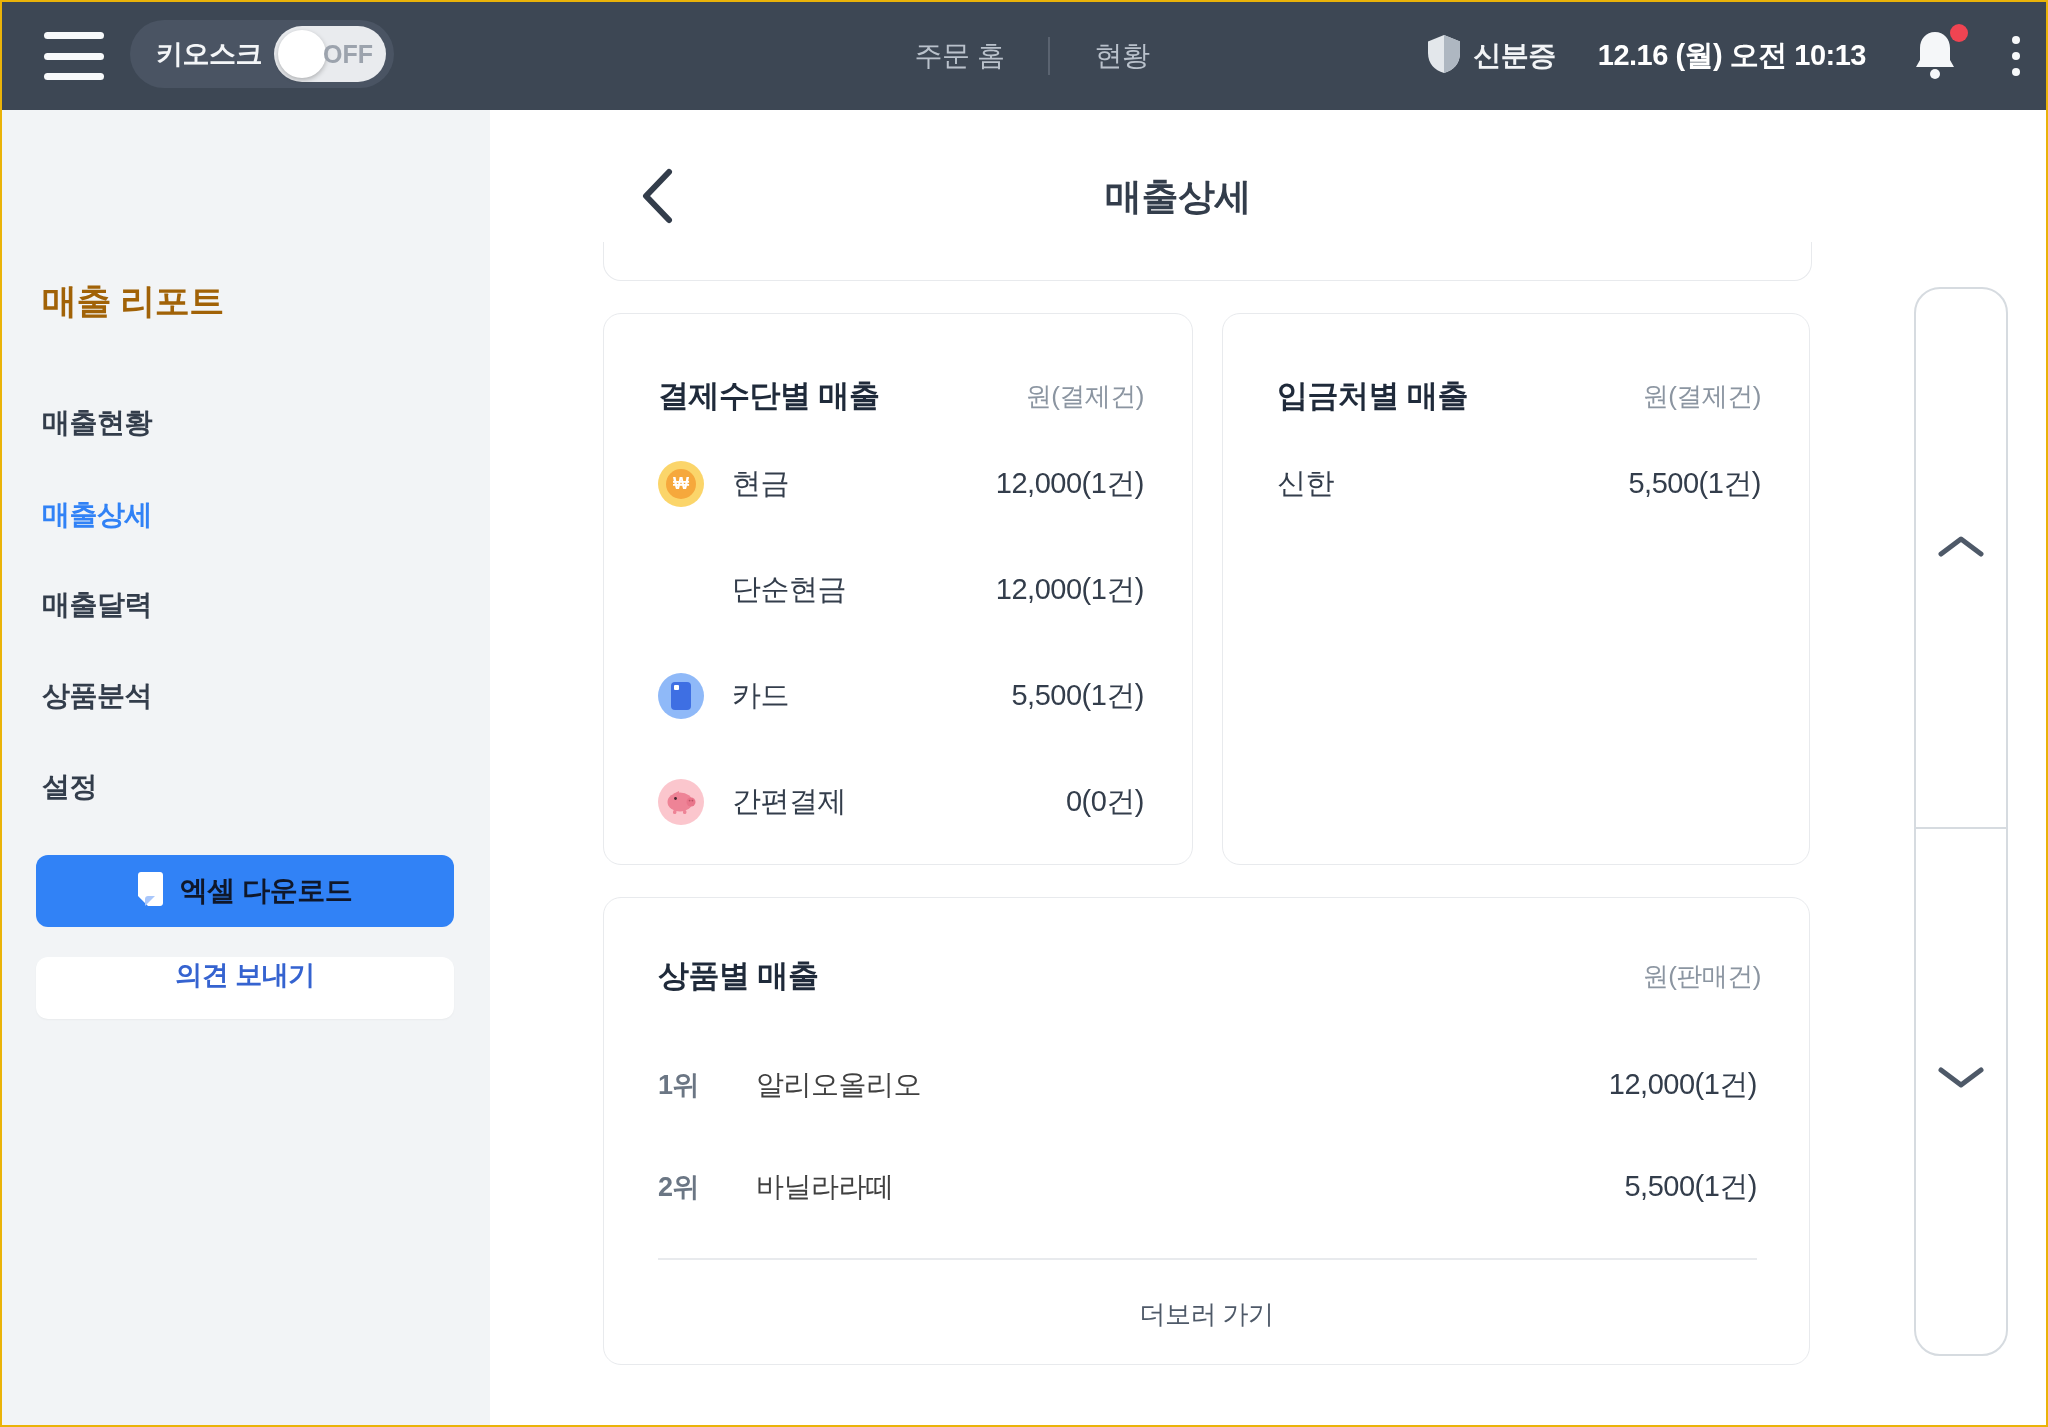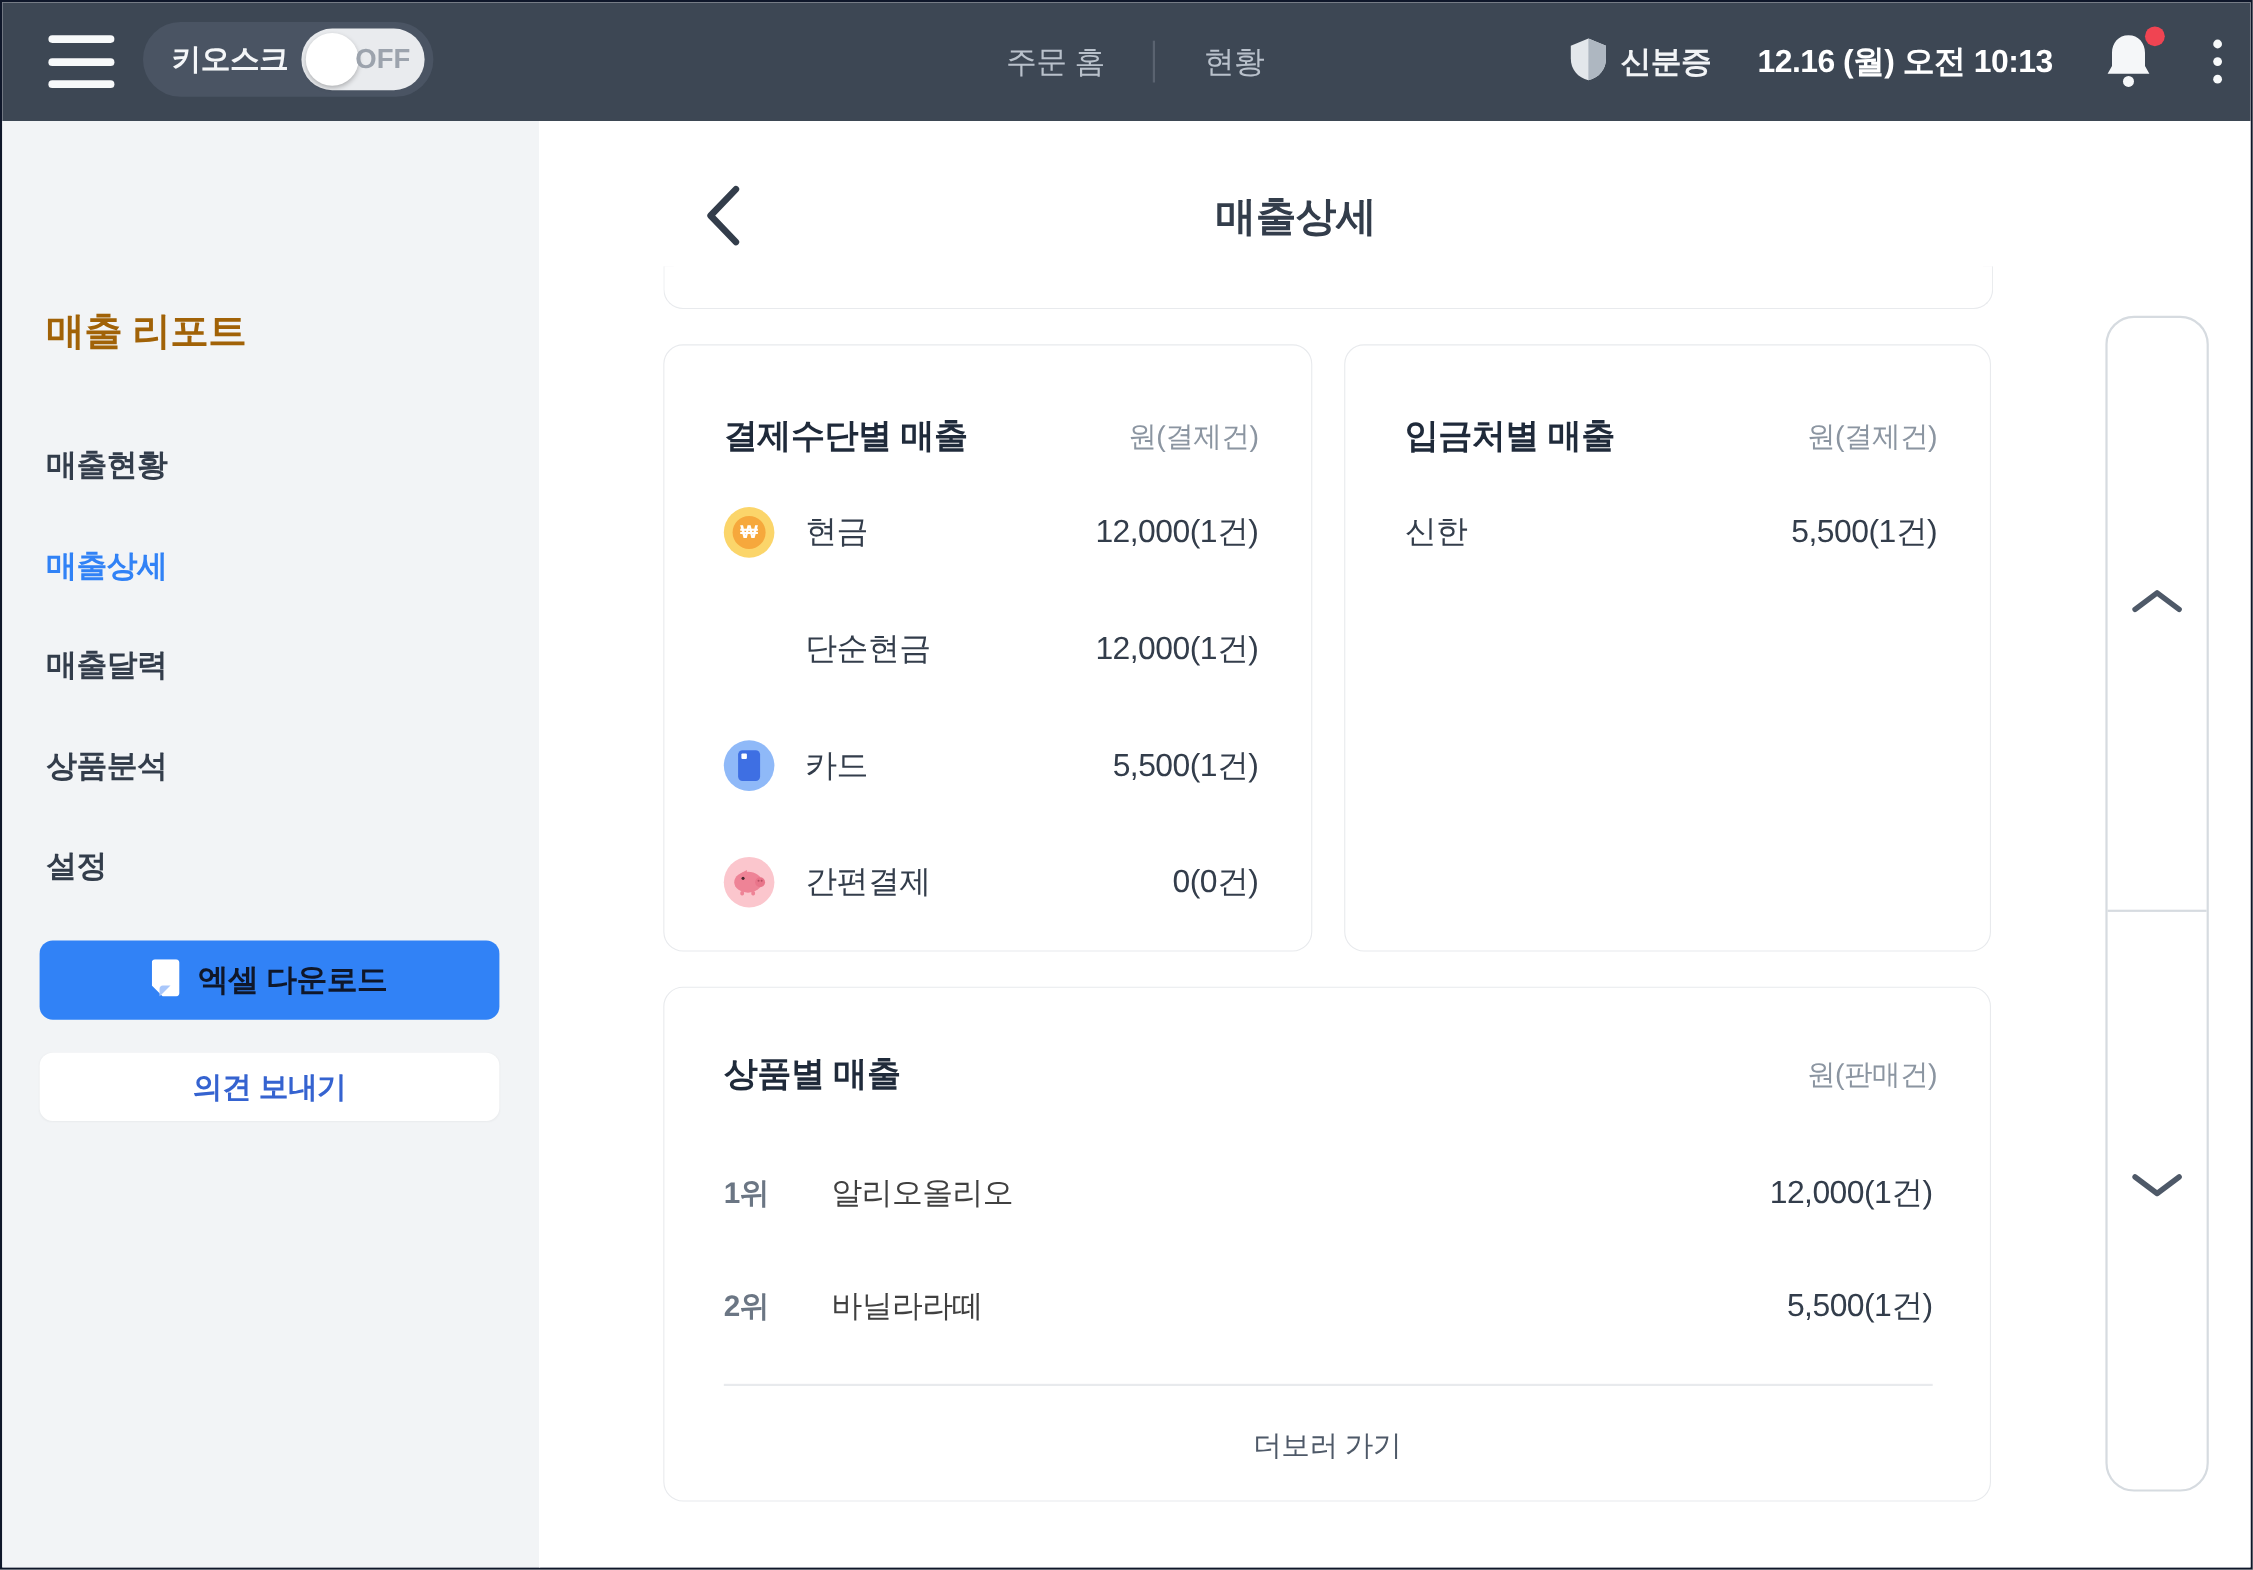--- a/index.html
+++ b/index.html
@@ -1,18 +1,18 @@
 <!DOCTYPE html>
 <html><head>
 <meta charset="utf-8">
 <style>
   html,body{margin:0;padding:0;background:#888;}
   .screen{
     position:relative;width:2048px;height:1427px;background:#ffffff;
-    border:2px solid #0f172a;box-sizing:border-box;overflow:hidden;
+    border:2px solid #eab308;box-sizing:border-box;overflow:hidden;
     font-family:"Liberation Sans","DejaVu Sans",sans-serif;color:#333D4B;
   }
   
   .topbar{position:absolute;left:0;top:0;right:0;height:108px;background:#3D4754;}
   .hamburger{position:absolute;left:42px;top:30px;width:60px;height:48px;display:flex;flex-direction:column;justify-content:space-between;cursor:pointer;}
   .hamburger span{display:block;height:7px;background:#F7F9FA;border-radius:4px;}
   .kiosk-pill{position:absolute;left:128px;top:18px;height:68px;border-radius:34px;background:#4A5463;display:flex;align-items:center;padding:0 8px 0 26px;}
   .kiosk-label{color:#F4F6F8;font-size:27px;font-weight:bold;letter-spacing:-0.5px;}
   .kiosk-toggle{position:relative;width:112px;height:56px;border-radius:28px;background:#E9EBEE;margin-left:12px;cursor:pointer;}
   .kiosk-knob{position:absolute;left:4px;top:4px;width:48px;height:48px;border-radius:50%;background:#ffffff;box-shadow:0 2px 5px rgba(0,0,0,0.25);}
@@ -28,21 +28,21 @@
   .bell-dot{position:absolute;right:-8px;top:-6px;width:18px;height:18px;border-radius:50%;background:#F04452;}
   .kebab{display:flex;flex-direction:column;gap:8px;padding:4px;cursor:pointer;}
   .kebab span{width:8px;height:8px;border-radius:50%;background:#F7F9FA;}
   
   .sidebar{position:absolute;left:0;top:108px;bottom:0;width:488px;background:#F2F4F6;border-right:1px solid #E8EAED;}
   .sidebar-title{position:absolute;left:40px;top:168px;font-size:35px;font-weight:bold;color:#a16207;letter-spacing:-0.5px;}
   .side-item{position:absolute;left:40px;font-size:28px;font-weight:600;color:#333D4B;letter-spacing:-0.5px;cursor:pointer;}
   .side-item.active{color:#3182F6;}
   .excel-btn{position:absolute;left:34px;top:745px;width:418px;height:72px;border-radius:12px;background:#3182F6;display:flex;align-items:center;justify-content:center;gap:14px;cursor:pointer;}
   .excel-btn-label{color:#0f172a;font-size:28px;font-weight:bold;letter-spacing:-0.5px;}
-  .feedback-btn{position:absolute;left:34px;top:847px;width:418px;height:62px;border-radius:12px;background:#FFFFFF;display:flex;align-items:center;justify-content:center;box-shadow:0 1px 2px rgba(0,0,0,0.04);cursor:pointer;}
+  .feedback-btn{position:absolute;left:34px;top:847px;width:418px;height:62px;border-radius:12px;background:#FFFFFF;display:flex;justify-content:center;box-shadow:0 1px 2px rgba(0,0,0,0.04);cursor:pointer;}
   .feedback-btn-label{color:#3563D0;font-size:27px;font-weight:bold;letter-spacing:-0.5px;}
   
   .main{position:absolute;left:488px;top:108px;right:0;bottom:0;background:#FFFFFF;}
   .back-btn{position:absolute;left:140px;top:56px;width:54px;height:64px;display:flex;align-items:center;justify-content:center;cursor:pointer;}
   .page-title{position:absolute;left:0;right:180px;top:62px;text-align:center;font-size:37px;font-weight:bold;color:#333D4B;letter-spacing:-0.5px;}
   .prev-card-edge{position:absolute;left:113px;top:132px;width:1207px;height:38px;border:1.5px solid #E8EAED;border-top:none;border-radius:0 0 18px 18px;background:#FFFFFF;}
   .card{position:absolute;background:#FFFFFF;border:1.5px solid #E8EAED;border-radius:18px;box-sizing:border-box;}
   .card-payment{left:113px;top:203px;width:590px;height:552px;}
   .card-deposit{left:732px;top:203px;width:588px;height:552px;}
   .card-product{left:113px;top:787px;width:1207px;height:468px;}

